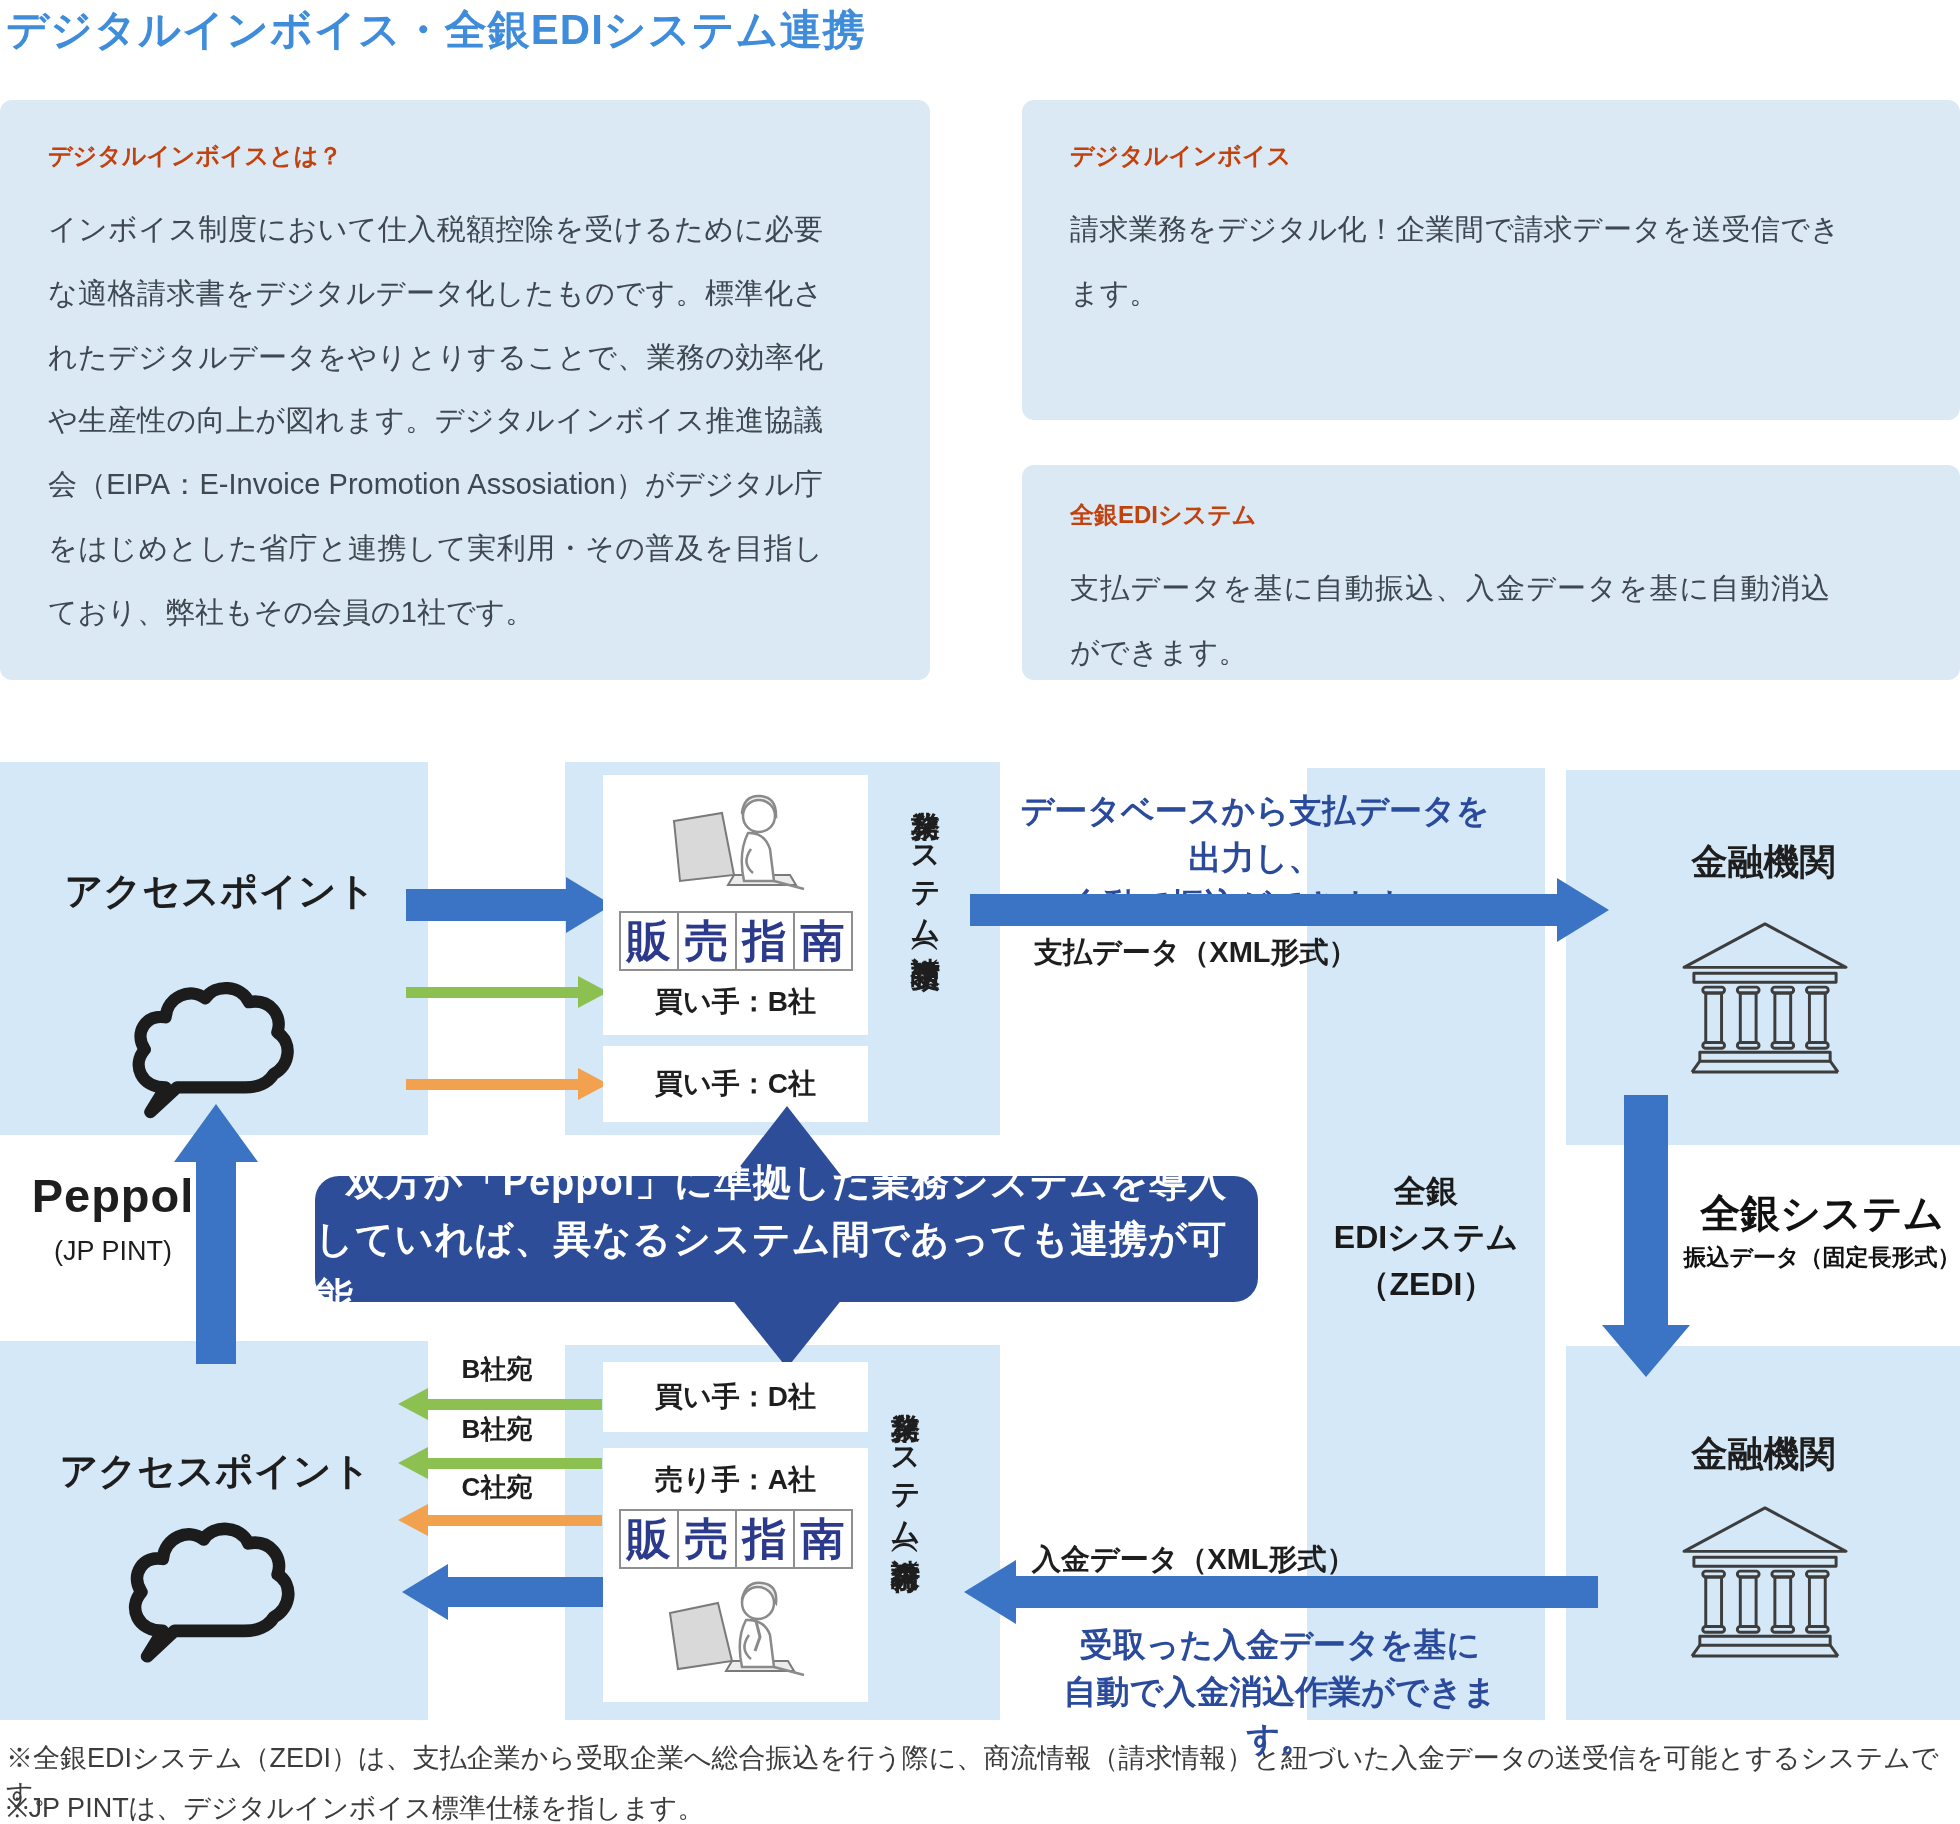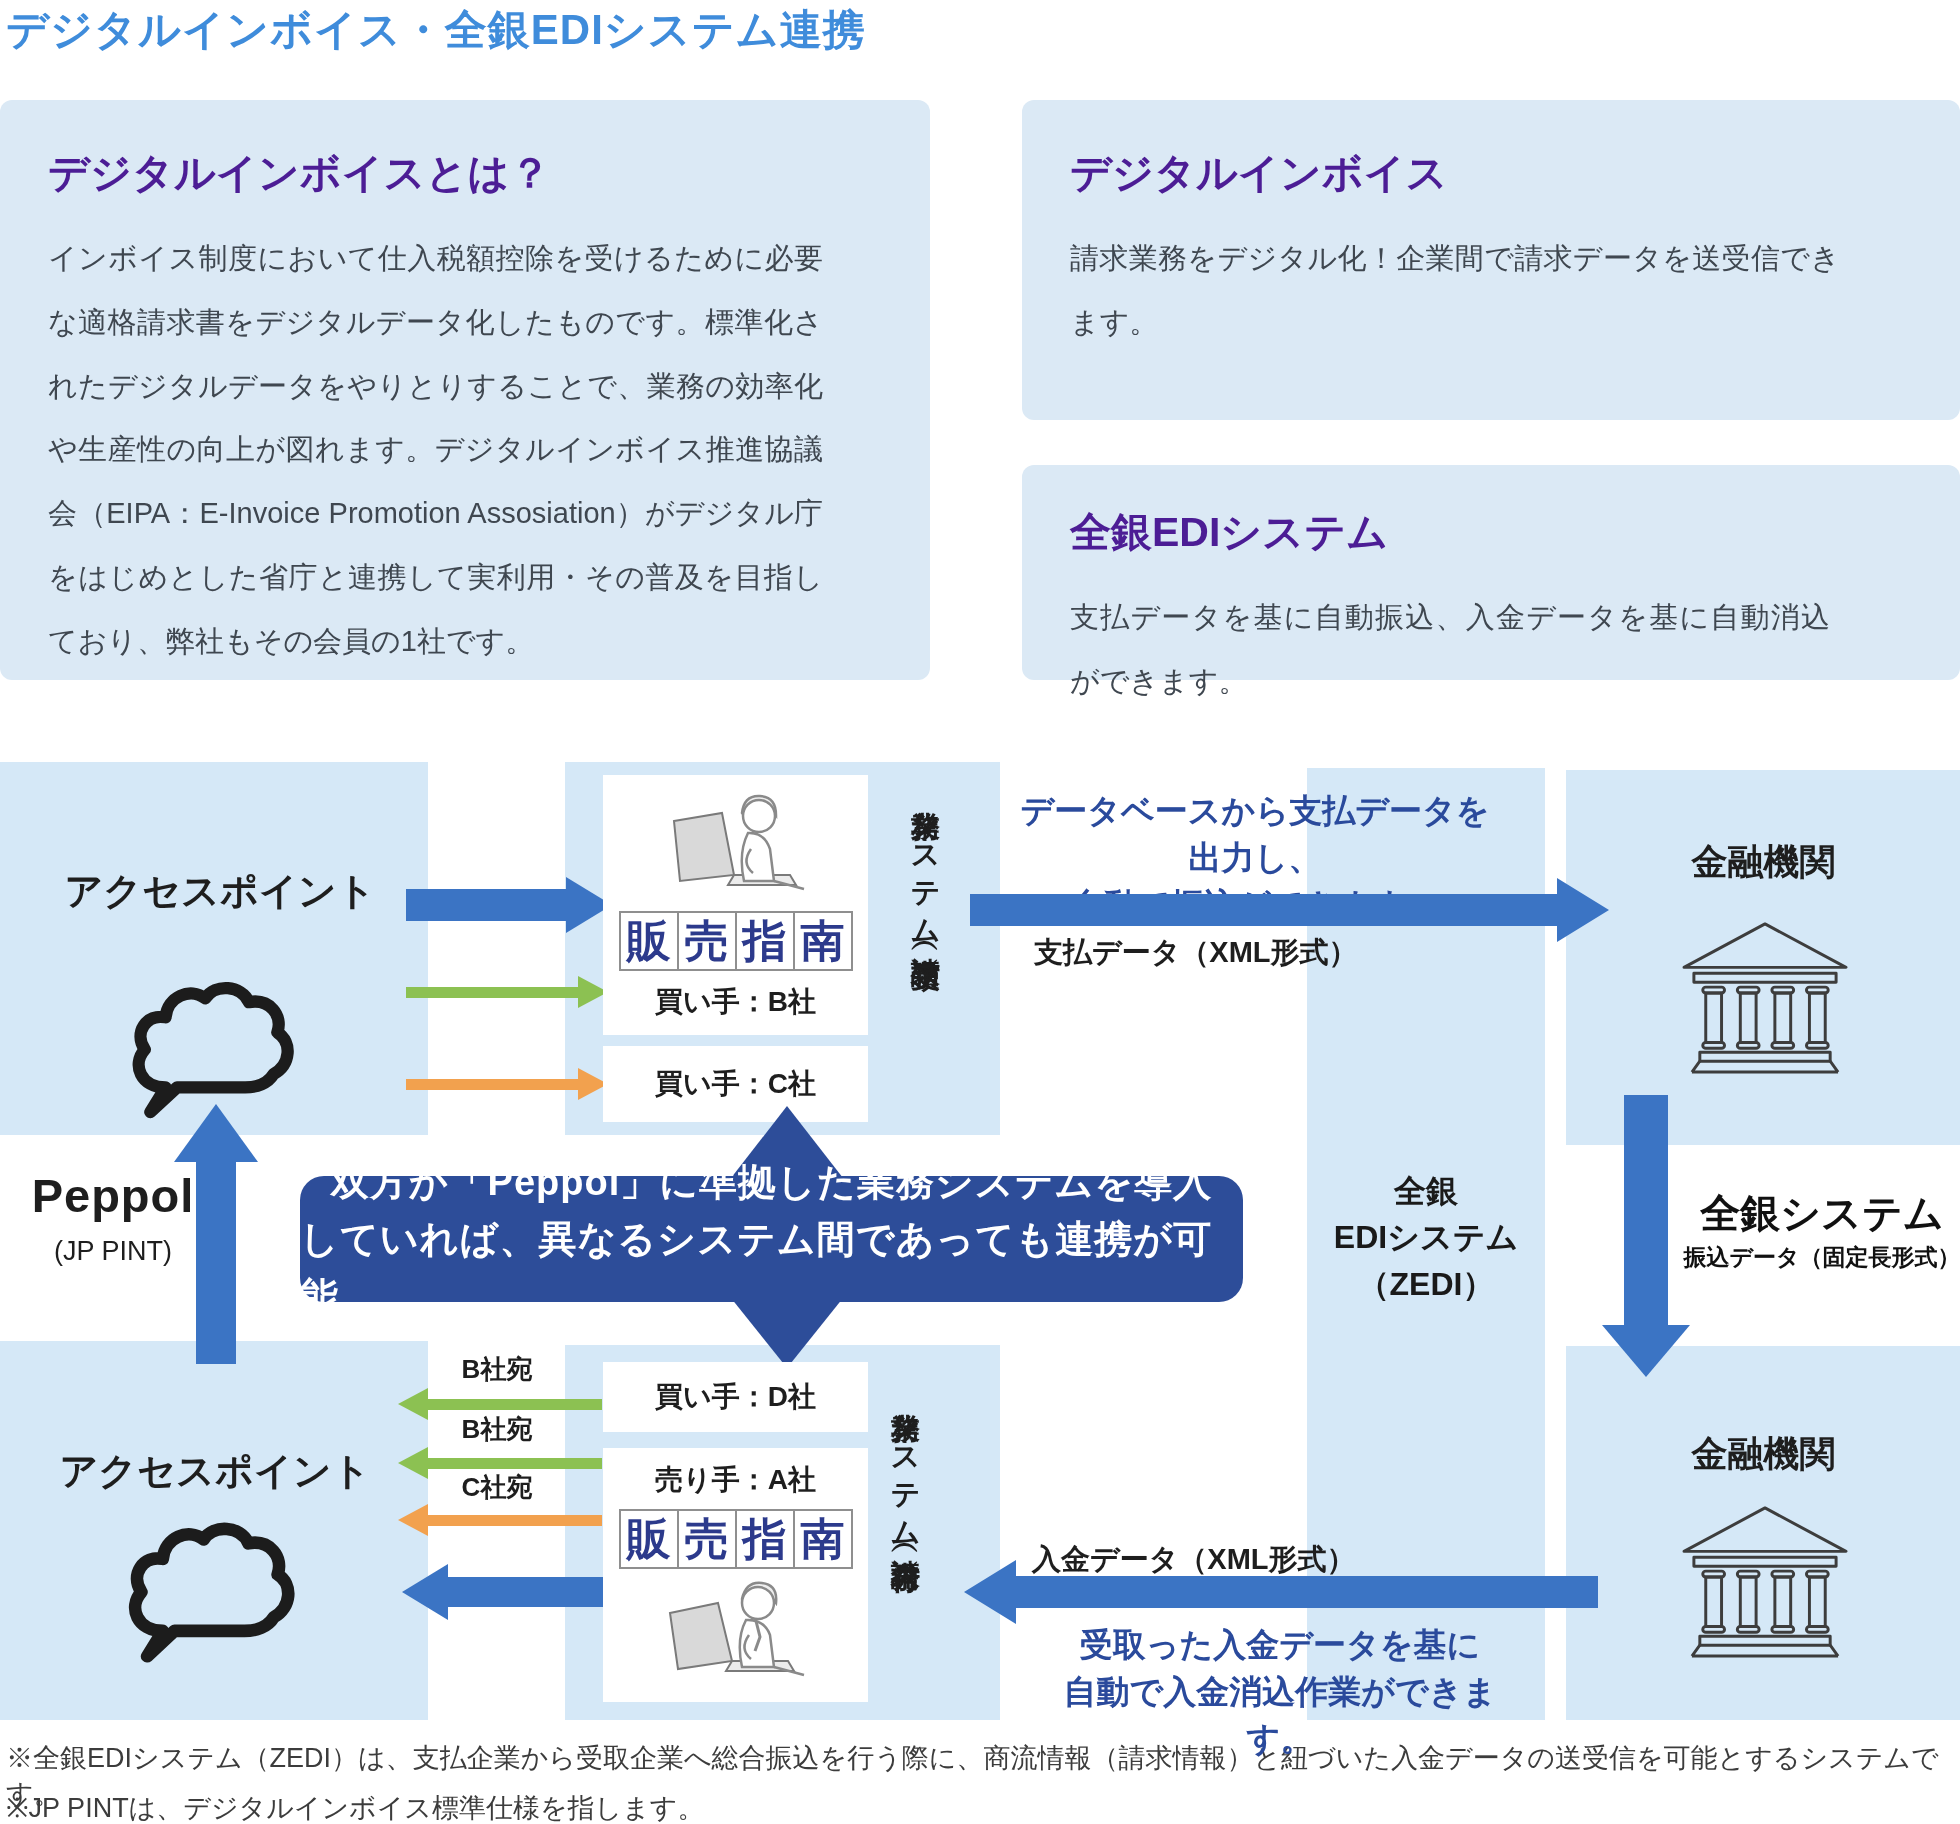--- a/index.html
+++ b/index.html
@@ -3,21 +3,21 @@
 <meta charset="utf-8">
 <style>
   html,body{margin:0;padding:0;background:#fff;}
   .canvas{position:relative;width:1960px;height:1824px;background:#fff;
           font-family:"Liberation Sans",sans-serif;overflow:hidden;color:#333;}
   .abs{position:absolute;}
   
   .page-title{left:6px;top:2px;font-size:42px;font-weight:bold;color:#3f8cdb;letter-spacing:1px;}
   
   .info-box{background:#dbe9f5;border-radius:12px;box-sizing:border-box;padding:40px 48px;}
-  .info-heading{font-size:41px;font-weight:bold;color:#4c1d95;margin:6px 0 26px 0;}
+  .info-heading{font-size:24px;font-weight:bold;color:#c2410c;margin:0 0 26px 0;}
   .info-body{font-size:29px;color:#3f4750;line-height:2.2;margin:0;max-width:775px;text-align:justify;}
   
   .panel{background:#d5e8f7;}
   .white-box{background:#fff;box-sizing:border-box;display:flex;flex-direction:column;
              align-items:center;justify-content:center;}
   .node-label{font-size:28px;font-weight:bold;color:#1e1e1e;}
   .big-label{font-size:38px;font-weight:bold;color:#1e1e1e;}
   .vtext{writing-mode:vertical-rl;text-orientation:mixed;font-size:29px;font-weight:bold;
          color:#1e1e1e;letter-spacing:2px;}
   .stem{position:absolute;background:#3b74c4;}
@@ -119,21 +119,21 @@
   </div>
 
   <div class="abs white-box" style="left:603px;top:1046px;width:265px;height:76px;">
     <div class="node-label">買い手：C社</div>
   </div>
 
   <div class="abs vtext" style="left:906px;top:788px;height:324px;">業務システム（請求受領）</div>
 
   <div class="tri" style="left:731px;top:1106px;border-left:56px solid transparent;border-right:56px solid transparent;border-bottom:72px solid #2d4d99;"></div>
   <div class="tri" style="left:731px;top:1298px;border-left:56px solid transparent;border-right:56px solid transparent;border-top:70px solid #2d4d99;"></div>
-  <div class="abs callout" style="left:300px;top:1176px;width:943px;height:126px;">
+  <div class="abs callout" style="left:315px;top:1176px;width:943px;height:126px;">
     <div>双方が「Peppol」に準拠した業務システムを導入</div>
     <div>していれば、異なるシステム間であっても連携が可能</div>
   </div>
 
   <div class="abs mini-label" style="left:427px;top:1352px;">B社宛</div>
   <div class="stem" style="left:428px;top:1399px;width:174px;height:11px;background:#8cc152;"></div>
   <div class="tri" style="left:398px;top:1388px;border-top:16px solid transparent;border-bottom:16px solid transparent;border-right:30px solid #8cc152;"></div>
 
   <div class="abs mini-label" style="left:427px;top:1412px;">B社宛</div>
   <div class="stem" style="left:428px;top:1458px;width:174px;height:11px;background:#8cc152;"></div>

